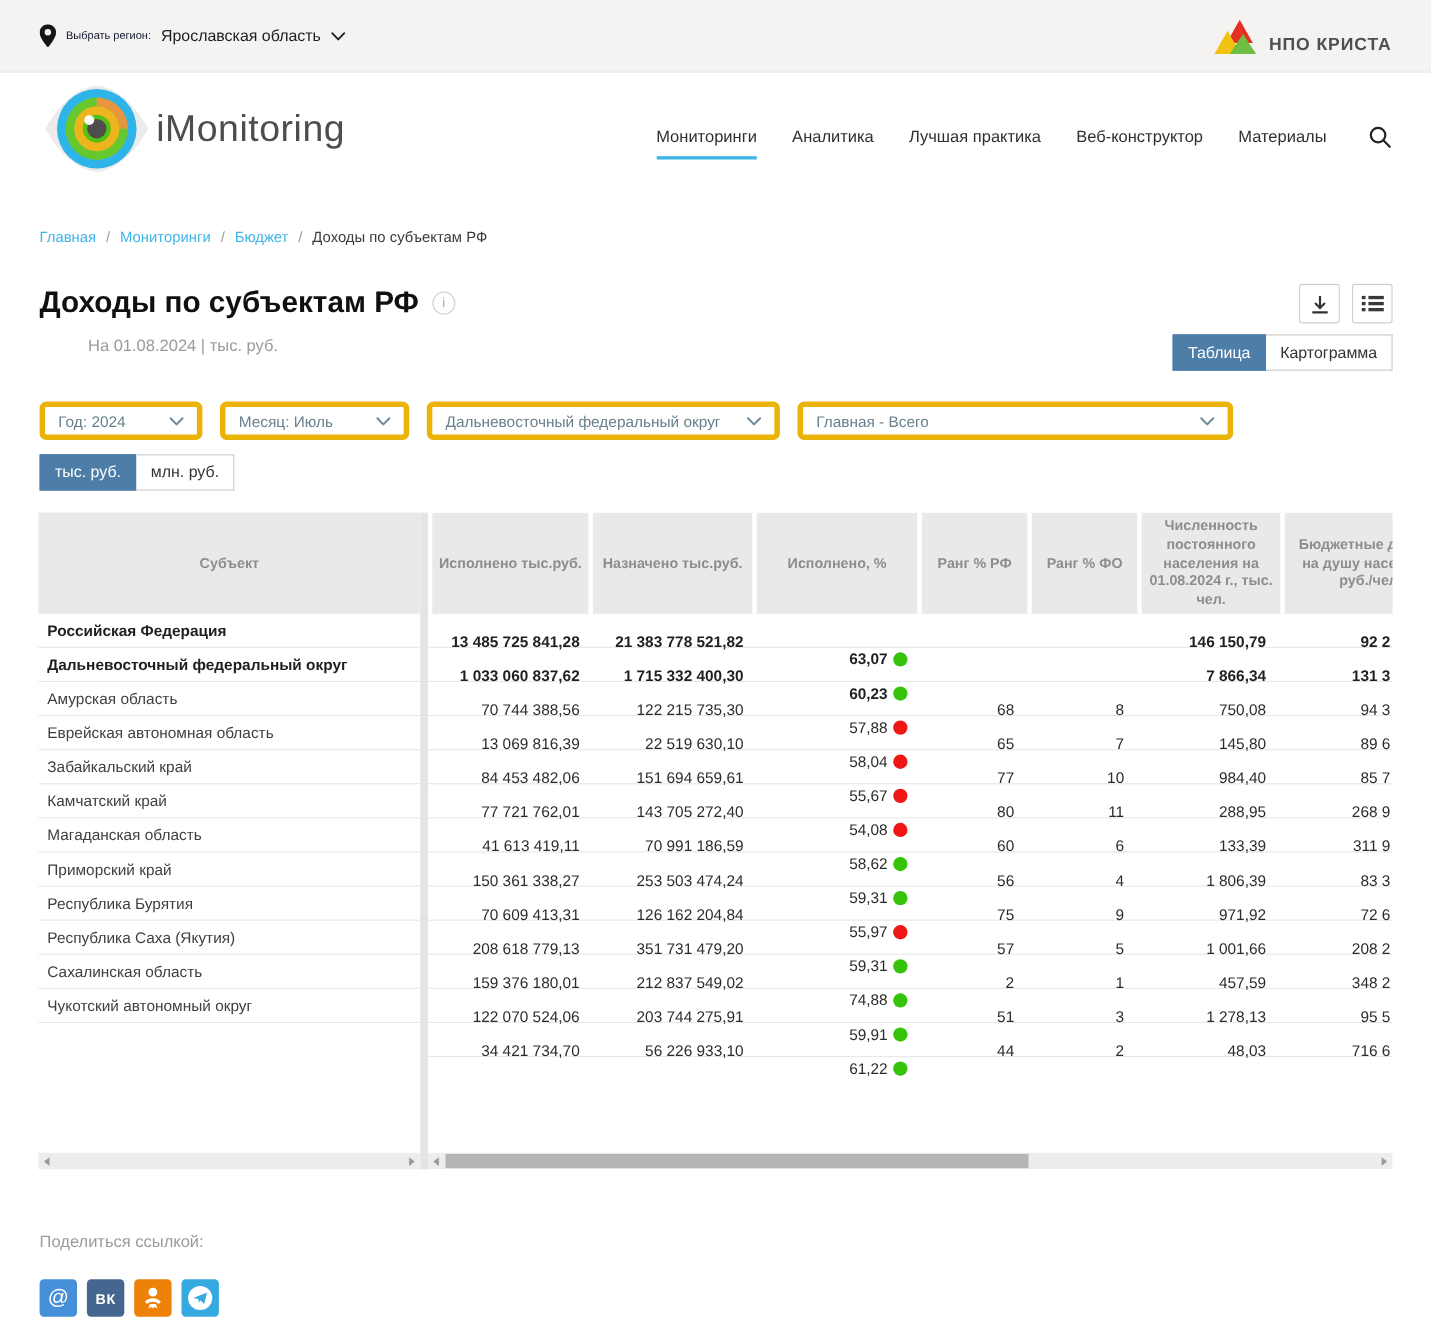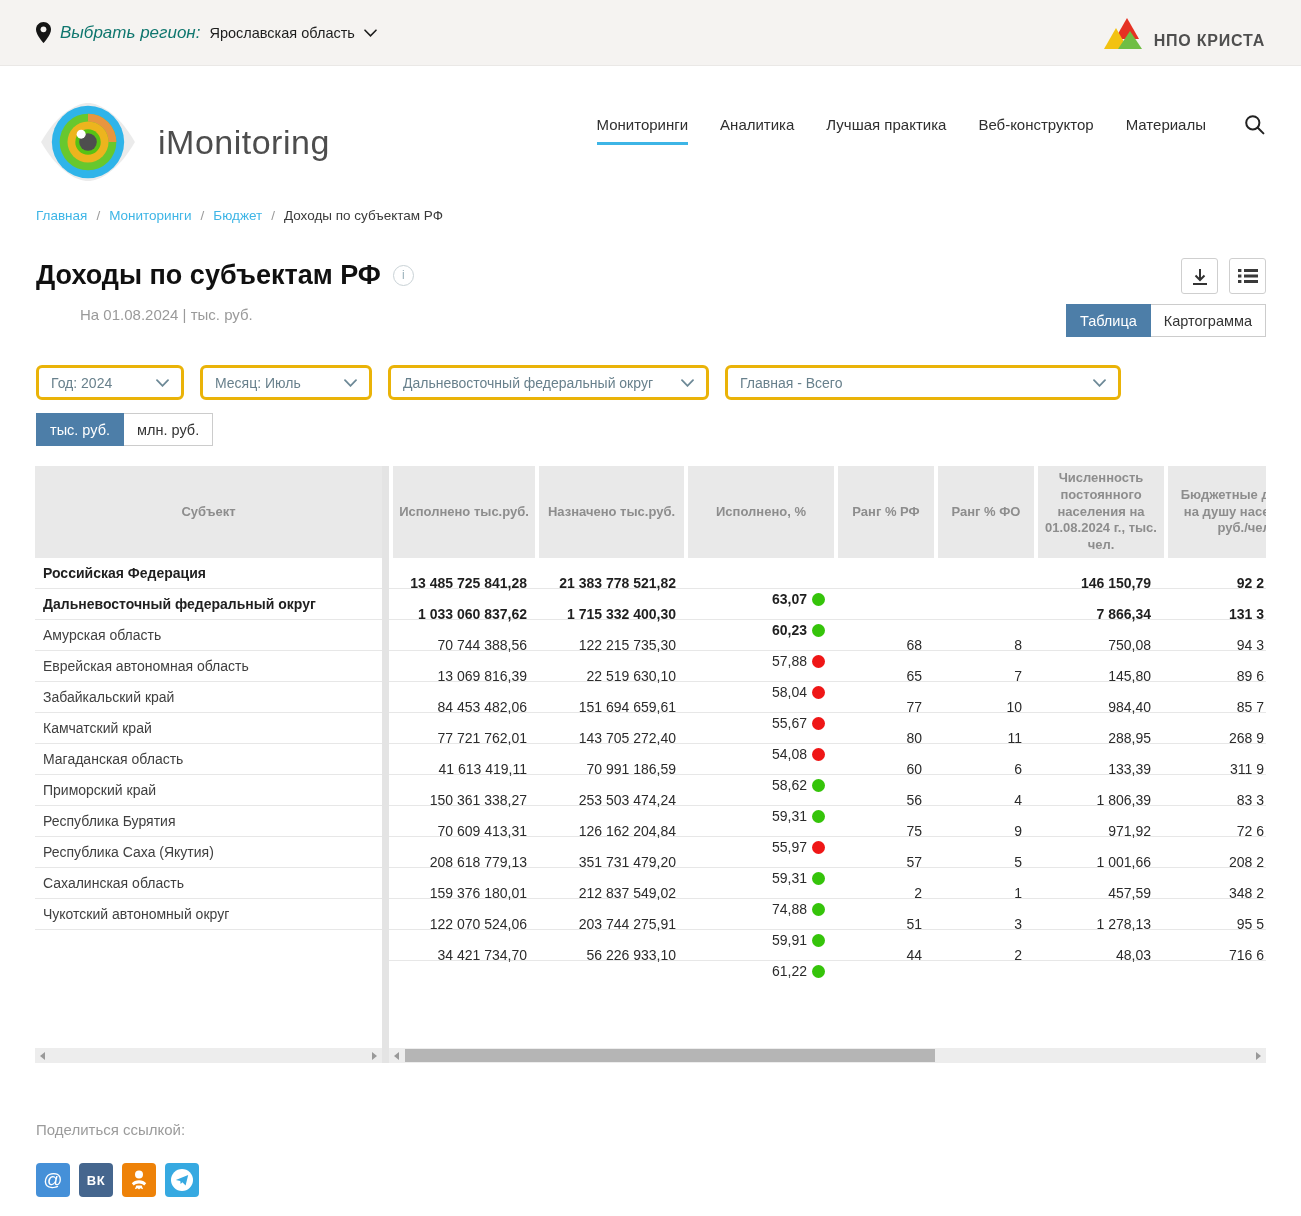--- a/index.html
+++ b/index.html
@@ -7,27 +7,27 @@
   body {
     width:1301px; font-family:"Liberation Sans", sans-serif; color:#333;
     overflow-x:hidden; padding-bottom:18px;
   }
   
   .topbar {
     height:66px; background:#f5f3f1; border-bottom:1px solid #eae8e6;
     display:flex; align-items:center; justify-content:space-between; padding:0 36px;
   }
   .region-select { display:flex; align-items:center; gap:9px; cursor:pointer; }
-  .region-label { font-size:17px; color:#0f766e;font-style:italic; }
+  .region-label { font-size:10px; color:#0f172a; }
   .region-value { font-size:14.5px; color:#1d1d1d; }
   .brand { display:flex; align-items:flex-end; gap:10px; cursor:pointer; }
   .brand-text { font-size:16px; font-weight:bold; color:#4f4f4f; letter-spacing:0.8px; }
   
   .site-header { height:114px; padding:0 36px; position:relative; }
-  .logo { position:absolute; top:33px; left:38px; display:flex; align-items:center; gap:20px; cursor:pointer; }
+  .logo { position:absolute; top:8px; left:38px; display:flex; align-items:center; gap:4px; cursor:pointer; }
   .logo-text { font-size:34px; color:#4d4d4d; letter-spacing:0.5px; }
   .main-nav { position:absolute; top:50px; right:36px; display:flex; align-items:flex-start; gap:32px; }
   .nav-item { font-size:15px; color:#2f2f2f; padding-bottom:9px; cursor:pointer; white-space:nowrap; }
   .nav-item.active { border-bottom:3px solid var(--link_blue,#33b9ea); }
   .search-btn { margin-left:6px; margin-top:-2px; cursor:pointer; }
   
   .breadcrumbs { margin:26px 36px 0; height:18px; font-size:13.5px; display:flex; gap:9px; align-items:center; }
   .bc-item { color:var(--link_blue,#3db5e6); cursor:pointer; }
   .bc-item.current { color:#3a3a3a; cursor:default; }
   .bc-sep { color:#9a9a9a; }
@@ -50,21 +50,21 @@
   .toggle { display:flex; }
   .toggle .tab {
     height:33px; display:flex; align-items:center; padding:0 13px; font-size:14.5px;
     background:#fff; border:1px solid #ccc; color:#333; cursor:pointer; white-space:nowrap;
   }
   .toggle .tab + .tab { border-left:none; }
   .toggle .tab.active { background:var(--accent_blue,#4d7ea8); border-color:var(--accent_blue,#4d7ea8); color:#fff; }
   
   .filters { margin:28px 36px 0; display:flex; gap:16px; height:35px; }
   .dropdown {
-    height:35px; border:3px solid #eab308; border-radius:6px; background:#fff;
+    height:35px; border:5px solid #eab308; border-radius:6px; background:#fff;
     display:flex; align-items:center; justify-content:space-between; padding:0 12px; cursor:pointer;
   }
   .dd-label { font-size:14px; color:#68808c; white-space:nowrap; overflow:hidden; }
   .unit-toggle-row { margin:13px 36px 0; height:33px; display:flex; }
   
   .table { margin:20px 35px 0; height:597px; display:flex; }
   .pane-left { width:347px; position:relative; flex:none; }
   .pane-sep { width:7px; flex:none; background:#e4e4e4; }
   .pane-right { flex:1; position:relative; overflow:hidden; }
   .right-inner { width:935px; }

